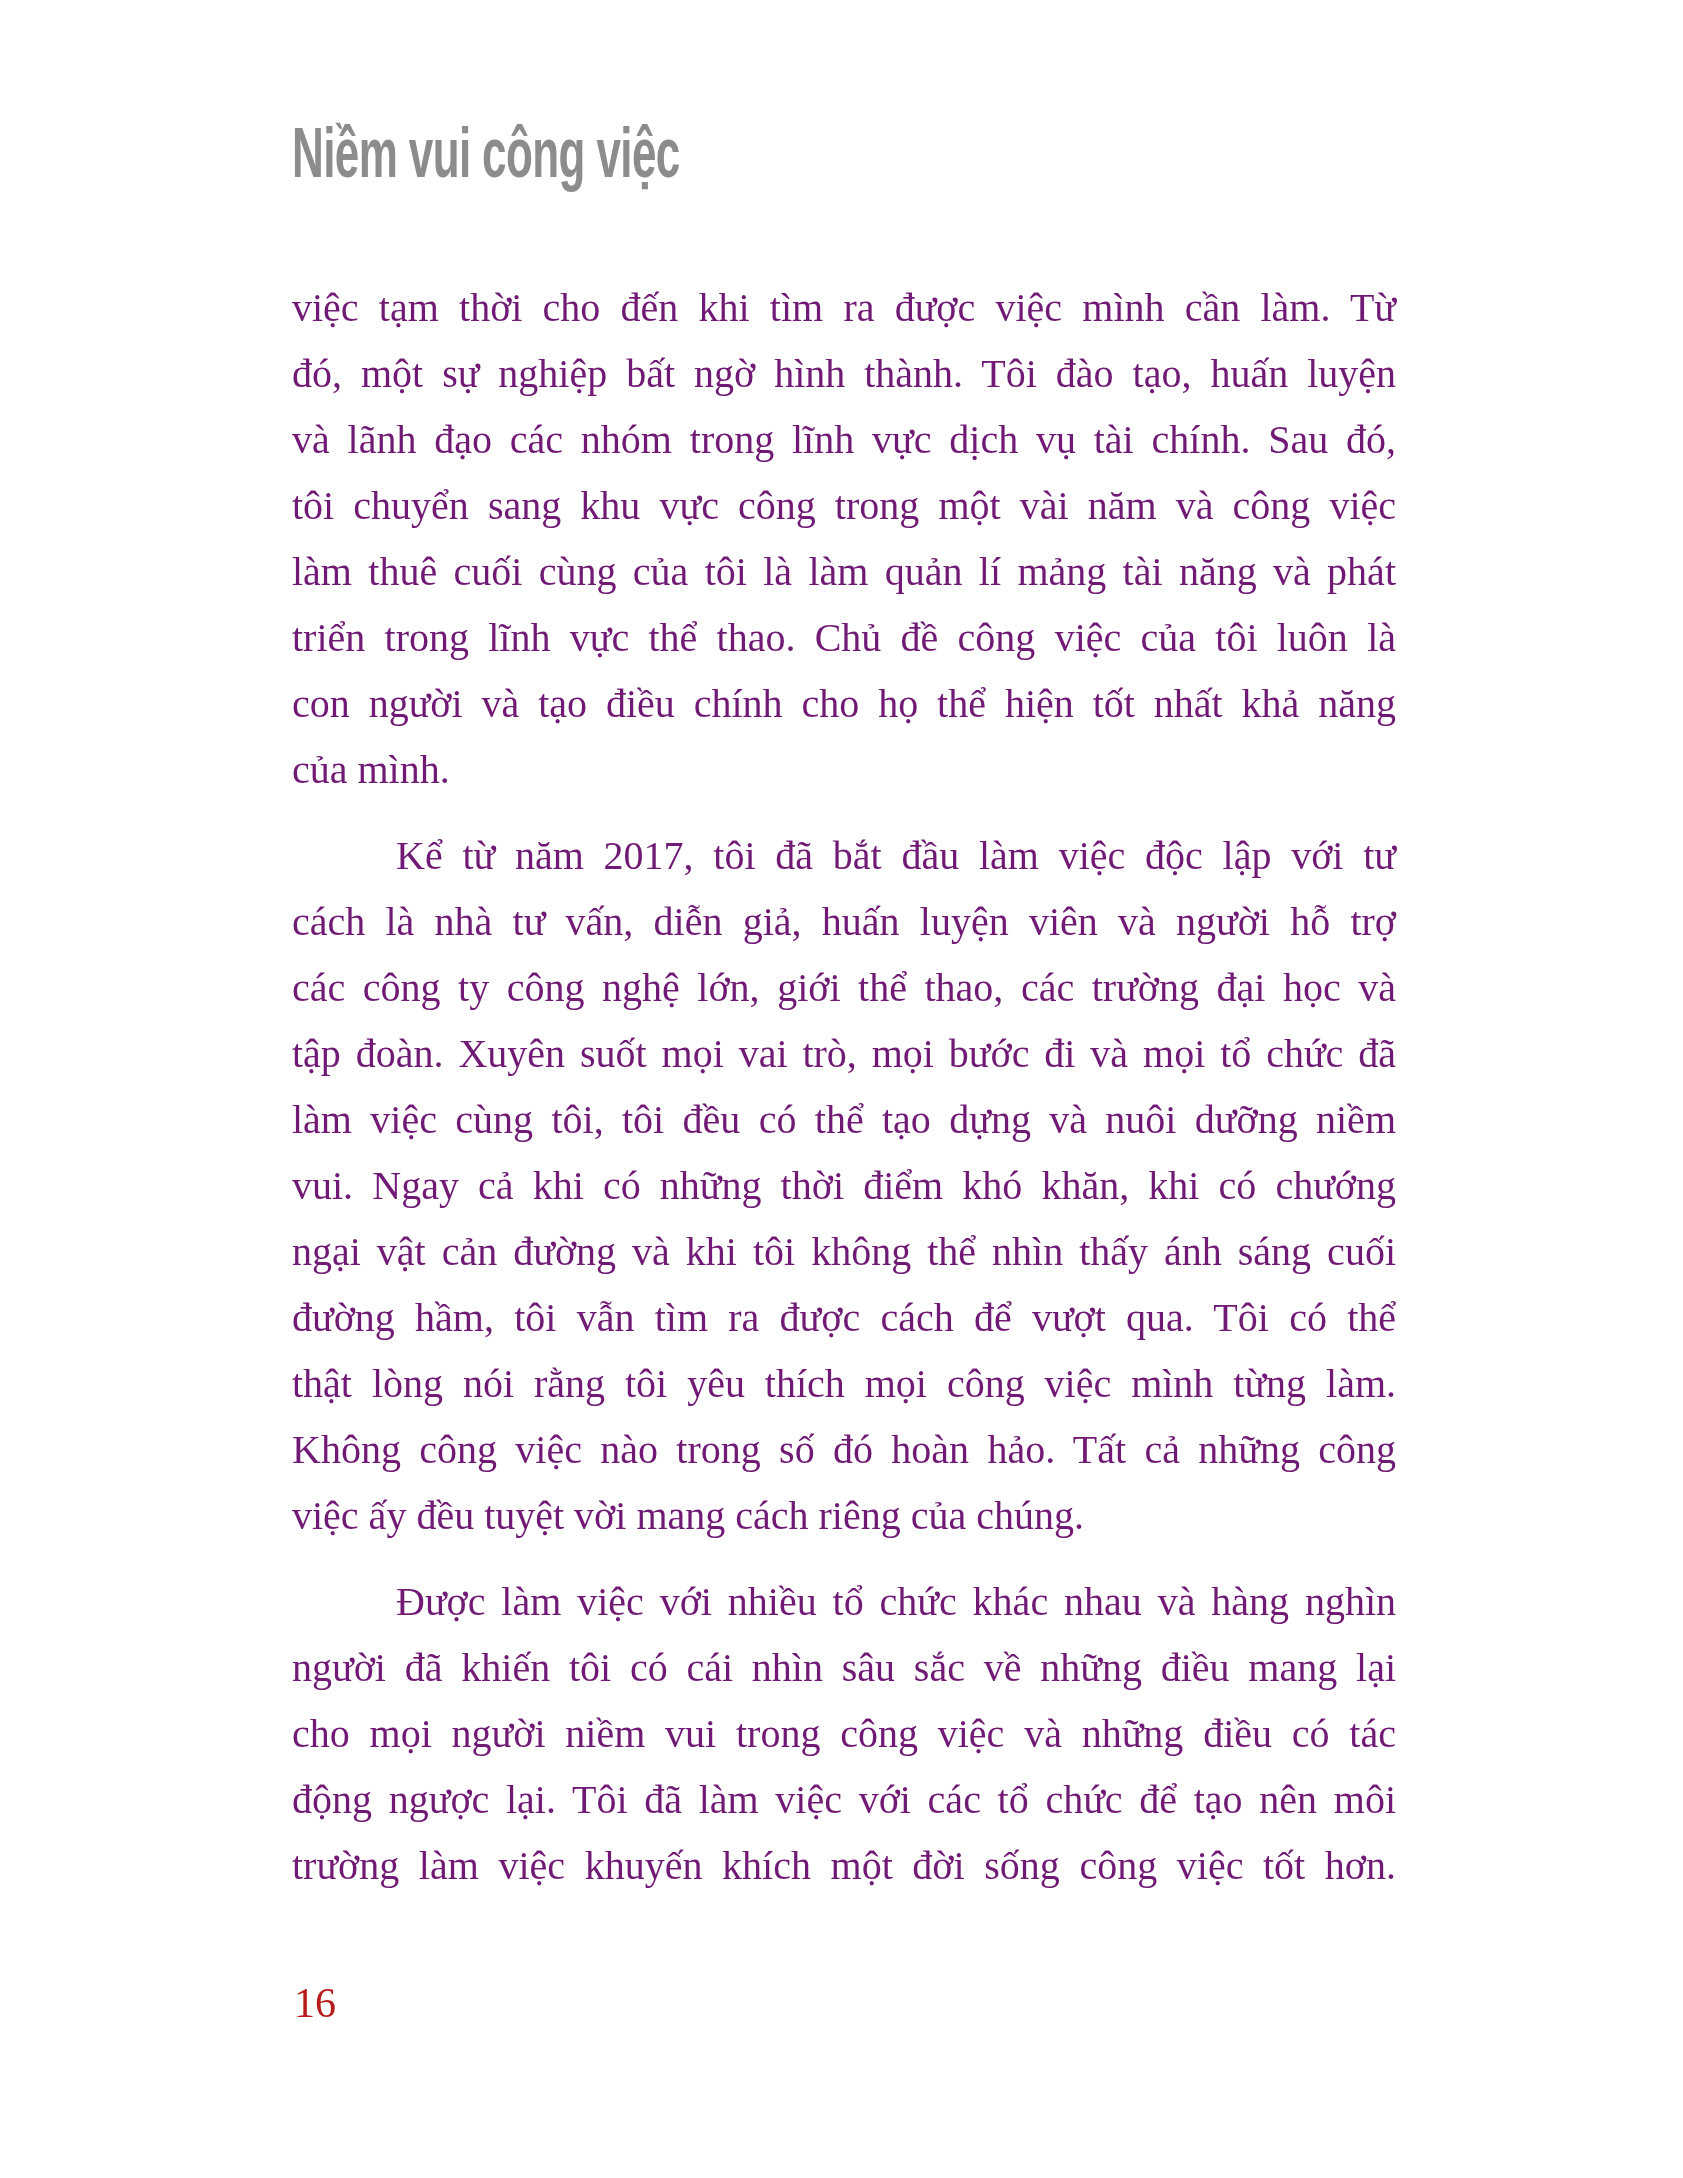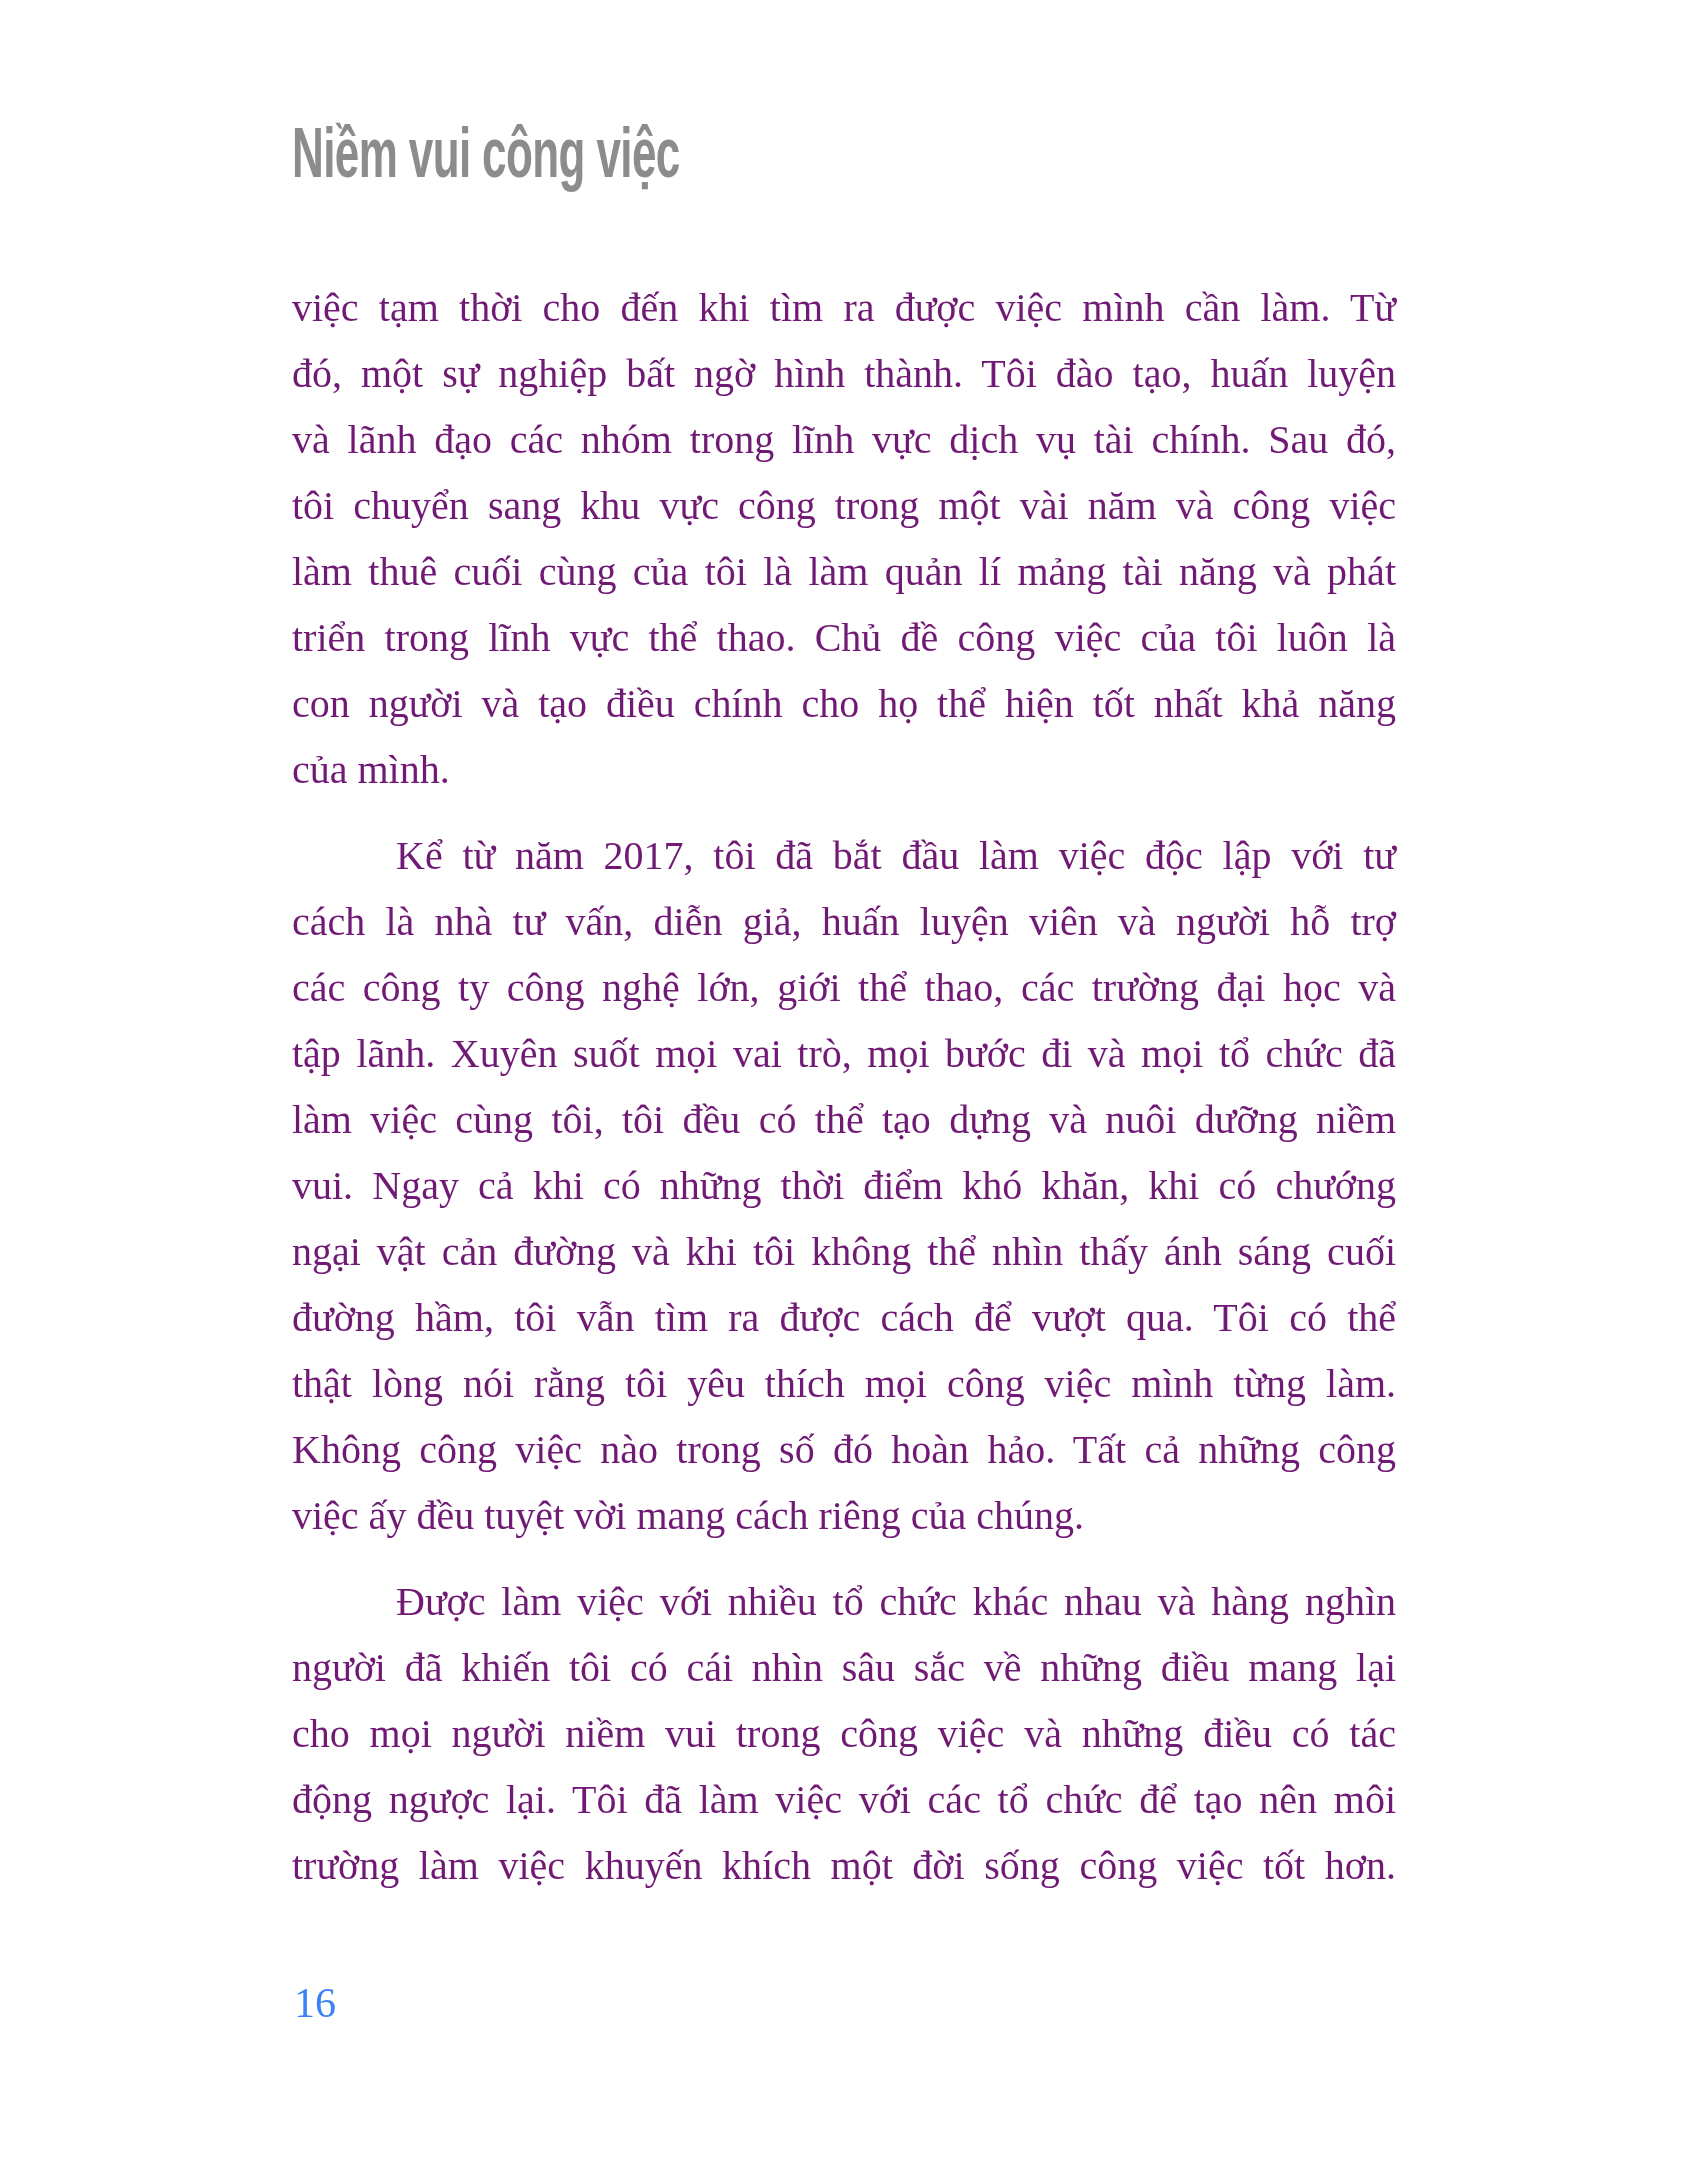--- a/index.html
+++ b/index.html
@@ -55,21 +55,21 @@
   }
   .line.is-indent {
     text-indent: 104px;
   }
   .page-number {
     position: absolute;
     left: 294px;
     top: 1976px;
     font-size: 42px;
     line-height: 1.3;
-    color: #3b82f6;
+    color: #b91c1c;
   }
 </style>
 </head>
 <body>
 
 <div class="page">
 
   <h1 class="running-header">Niềm vui công việc</h1>
 
   <div class="body-text">
@@ -82,21 +82,21 @@
       <span class="line">làm thuê cuối cùng của tôi là làm quản lí mảng tài năng và phát</span>
       <span class="line">triển trong lĩnh vực thể thao. Chủ đề công việc của tôi luôn là</span>
       <span class="line">con người và tạo điều chính cho họ thể hiện tốt nhất khả năng</span>
       <span class="line is-last">của mình.</span>
     </p>
 
     <p class="para">
       <span class="line is-indent">Kể từ năm 2017, tôi đã bắt đầu làm việc độc lập với tư</span>
       <span class="line">cách là nhà tư vấn, diễn giả, huấn luyện viên và người hỗ trợ</span>
       <span class="line">các công ty công nghệ lớn, giới thể thao, các trường đại học và</span>
-      <span class="line">tập lãnh. Xuyên suốt mọi vai trò, mọi bước đi và mọi tổ chức đã</span>
+      <span class="line">tập đoàn. Xuyên suốt mọi vai trò, mọi bước đi và mọi tổ chức đã</span>
       <span class="line">làm việc cùng tôi, tôi đều có thể tạo dựng và nuôi dưỡng niềm</span>
       <span class="line">vui. Ngay cả khi có những thời điểm khó khăn, khi có chướng</span>
       <span class="line">ngại vật cản đường và khi tôi không thể nhìn thấy ánh sáng cuối</span>
       <span class="line">đường hầm, tôi vẫn tìm ra được cách để vượt qua. Tôi có thể</span>
       <span class="line">thật lòng nói rằng tôi yêu thích mọi công việc mình từng làm.</span>
       <span class="line">Không công việc nào trong số đó hoàn hảo. Tất cả những công</span>
       <span class="line is-last">việc ấy đều tuyệt vời mang cách riêng của chúng.</span>
     </p>
 
     <p class="para">

